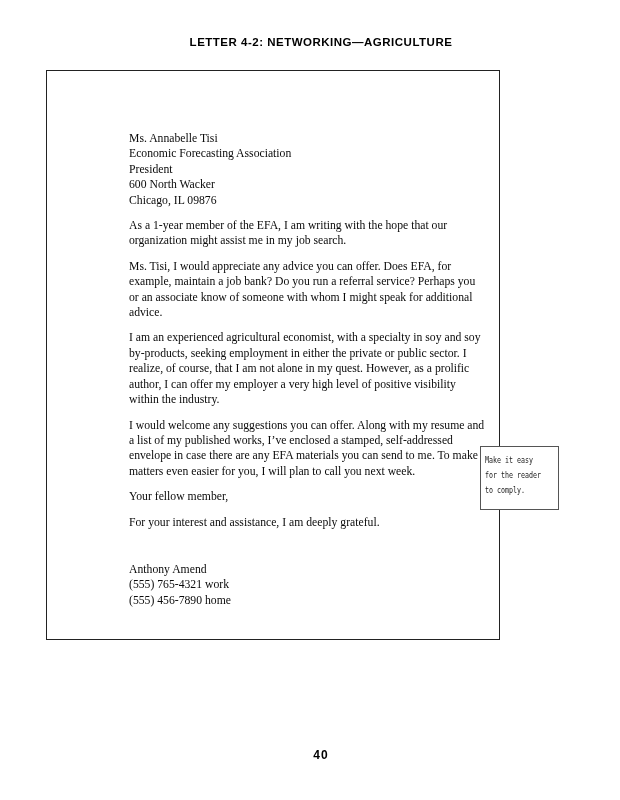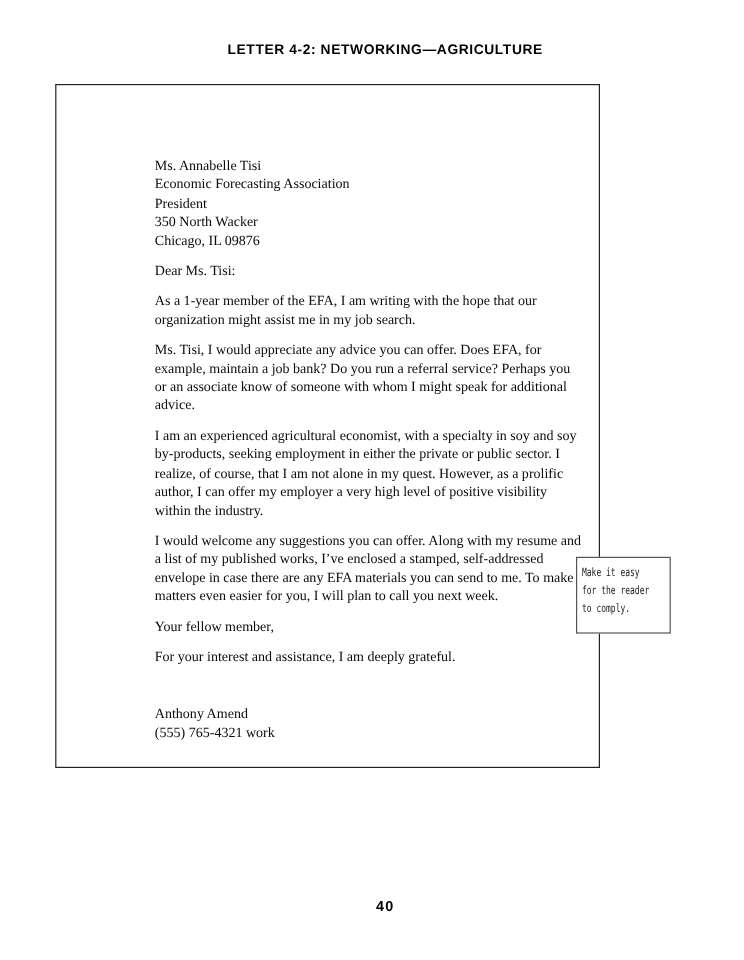--- a/index.html
+++ b/index.html
@@ -53,21 +53,21 @@
   }
   .addr-block {
     margin: 0 0 10px 0;
   }
   .sig-block {
     margin-top: 32px;
   }
   .margin-note {
     position: absolute;
     left: 469px;
-    top: 464px;
+    top: 446px;
     width: 79px;
     min-height: 64px;
     box-sizing: border-box;
     background: #ffffff;
     border: 1px solid #555;
     padding: 5px 3px 4px 4px;
     font-family: "DejaVu Sans Mono", monospace;
     font-size: 9.5px;
     line-height: 15px;
     color: #1a1a1a;
@@ -97,37 +97,37 @@
 
   <div class="doc-header">LETTER 4-2: NETWORKING—AGRICULTURE</div>
 
   <div class="letter-frame">
     <div class="letter-content">
 
       <div class="addr-block">
         <div>Ms. Annabelle Tisi</div>
         <div>Economic Forecasting Association</div>
         <div>President</div>
-        <div>350 North Wacker</div>
+        <div>600 North Wacker</div>
         <div>Chicago, IL 09876</div>
       </div>
 
-      <p>Dear Ms. Tisi:</p>
 
       <p>As a 1-year member of the EFA, I am writing with the hope that our organization might assist me in my job search.</p>
       <p>Ms. Tisi, I would appreciate any advice you can offer. Does EFA, for example, maintain a job bank? Do you run a referral service? Perhaps you or an associate know of someone with whom I might speak for additional advice.</p>
       <p>I am an experienced agricultural economist, with a specialty in soy and soy by-products, seeking employment in either the private or public sector. I realize, of course, that I am not alone in my quest. However, as a prolific author, I can offer my employer a very high level of positive visibility within the industry.</p>
       <p>I would welcome any suggestions you can offer. Along with my resume and a list of my published works, I’ve enclosed a stamped, self-addressed envelope in case there are any EFA materials you can send to me. To make matters even easier for you, I will plan to call you next week.</p>
       <p>Your fellow member,</p>
 
       <p>For your interest and assistance, I am deeply grateful.</p>
 
       <div class="sig-block">
         <div>Anthony Amend</div>
         <div>(555) 765-4321 work</div>
+        <div>(555) 456-7890 home</div>
       </div>
 
     </div>
   </div>
 
   <div class="margin-note">
     <div class="note-line">Make it easy</div>
     <div class="note-line">for the reader</div>
     <div class="note-line">to comply.</div>
   </div>

